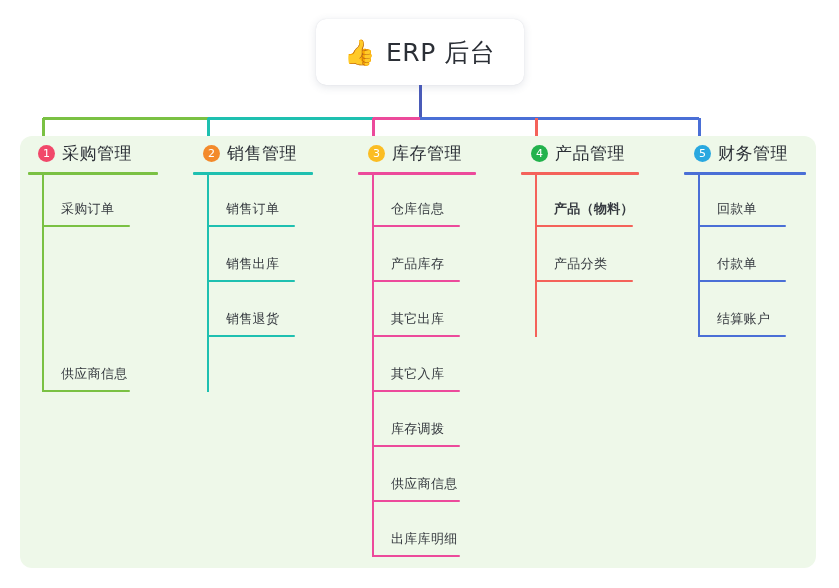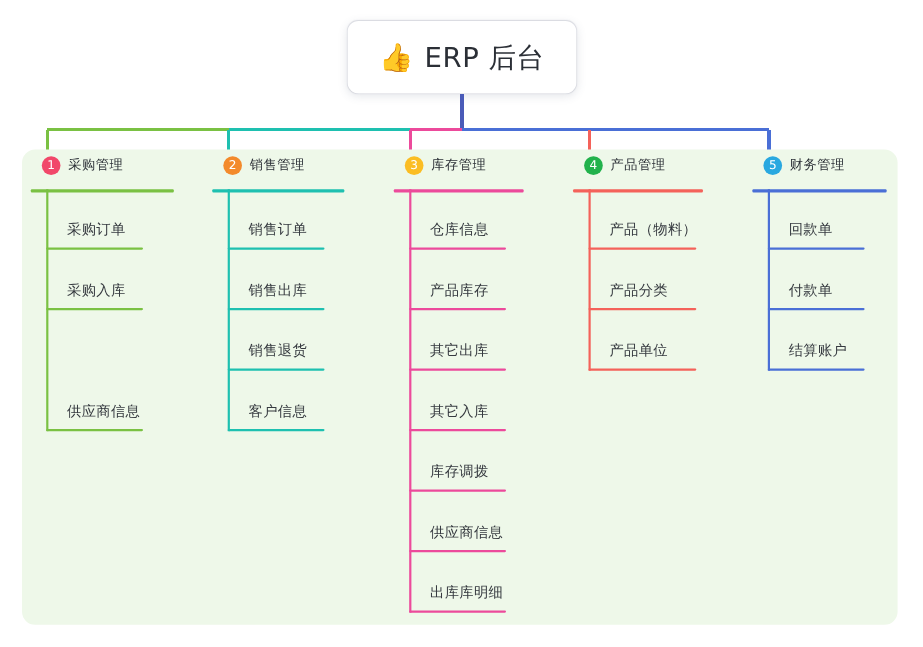--- a/index.html
+++ b/index.html
@@ -99,21 +99,21 @@
     height: 17px;
     border-radius: 50%;
     color: #ffffff;
     font-size: 11px;
     line-height: 17px;
     text-align: center;
     font-family: "DejaVu Sans", "Liberation Sans", sans-serif;
     flex: 0 0 auto;
   }
   .branch-title {
-    font-size: 12px;
+    font-size: 17px;
     color: #2b2f36;
     letter-spacing: .5px;
   }
 
   
   .header-rule {
     position: absolute;
     top: 36px;
     left: 8px;
     height: 3px;
@@ -177,24 +177,20 @@
         <div class="branch-header">
           <span class="badge" style="background: rgb(241, 72, 106);">1</span>
           <span class="branch-title">采购管理</span>
         </div>
         <div class="header-rule" style="background: rgb(122, 193, 67); width: 130px;"></div>
         <div class="spine" style="background: rgb(122, 193, 67); height: 220px;"></div>
         <div class="leaf" style="top: 36px; width: 96px;">
           <span class="leaf-label">采购订单</span>
           <div class="leaf-rule" style="background: rgb(122, 193, 67); width: 88px;"></div>
         </div>
-        <div class="leaf" style="top: 91px; width: 96px;">
-          <span class="leaf-label">采购入库</span>
-          <div class="leaf-rule" style="background: rgb(122, 193, 67); width: 88px;"></div>
-        </div>
         <div class="leaf" style="top: 201px; width: 96px;">
           <span class="leaf-label">供应商信息</span>
           <div class="leaf-rule" style="background: rgb(122, 193, 67); width: 88px;"></div>
         </div>
       </div>
       <div class="branch c1">
         <div class="branch-header">
           <span class="badge" style="background: rgb(243, 138, 43);">2</span>
           <span class="branch-title">销售管理</span>
         </div>
@@ -205,24 +201,20 @@
           <div class="leaf-rule" style="background: rgb(30, 192, 176); width: 88px;"></div>
         </div>
         <div class="leaf" style="top: 91px; width: 96px;">
           <span class="leaf-label">销售出库</span>
           <div class="leaf-rule" style="background: rgb(30, 192, 176); width: 88px;"></div>
         </div>
         <div class="leaf" style="top: 146px; width: 96px;">
           <span class="leaf-label">销售退货</span>
           <div class="leaf-rule" style="background: rgb(30, 192, 176); width: 88px;"></div>
         </div>
-        <div class="leaf" style="top: 201px; width: 96px;">
-          <span class="leaf-label">客户信息</span>
-          <div class="leaf-rule" style="background: rgb(30, 192, 176); width: 88px;"></div>
-        </div>
       </div>
       <div class="branch c2">
         <div class="branch-header">
           <span class="badge" style="background: rgb(251, 189, 35);">3</span>
           <span class="branch-title">库存管理</span>
         </div>
         <div class="header-rule" style="background: rgb(236, 74, 155); width: 118px;"></div>
         <div class="spine" style="background: rgb(236, 74, 155); height: 385px;"></div>
         <div class="leaf" style="top: 36px; width: 96px;">
           <span class="leaf-label">仓库信息</span>
@@ -253,32 +245,28 @@
           <div class="leaf-rule" style="background: rgb(236, 74, 155); width: 88px;"></div>
         </div>
       </div>
       <div class="branch c3">
         <div class="branch-header">
           <span class="badge" style="background: rgb(34, 178, 76);">4</span>
           <span class="branch-title">产品管理</span>
         </div>
         <div class="header-rule" style="background: rgb(244, 98, 90); width: 118px;"></div>
         <div class="spine" style="background: rgb(244, 98, 90); height: 165px;"></div>
-        <div class="leaf" style="top: 36px; width: 106px;">
+        <div class="leaf" style="top: 36px; width: 106px; font-weight: bold;">
           <span class="leaf-label">产品（物料）</span>
           <div class="leaf-rule" style="background: rgb(244, 98, 90); width: 98px;"></div>
         </div>
         <div class="leaf" style="top: 91px; width: 106px;">
           <span class="leaf-label">产品分类</span>
           <div class="leaf-rule" style="background: rgb(244, 98, 90); width: 98px;"></div>
         </div>
-        <div class="leaf" style="top: 146px; width: 106px;">
-          <span class="leaf-label">产品单位</span>
-          <div class="leaf-rule" style="background: rgb(244, 98, 90); width: 98px;"></div>
-        </div>
       </div>
       <div class="branch c4">
         <div class="branch-header">
           <span class="badge" style="background: rgb(41, 168, 224);">5</span>
           <span class="branch-title">财务管理</span>
         </div>
         <div class="header-rule" style="background: rgb(74, 111, 214); width: 122px;"></div>
         <div class="spine" style="background: rgb(74, 111, 214); height: 165px;"></div>
         <div class="leaf" style="top: 36px; width: 96px;">
           <span class="leaf-label">回款单</span>

